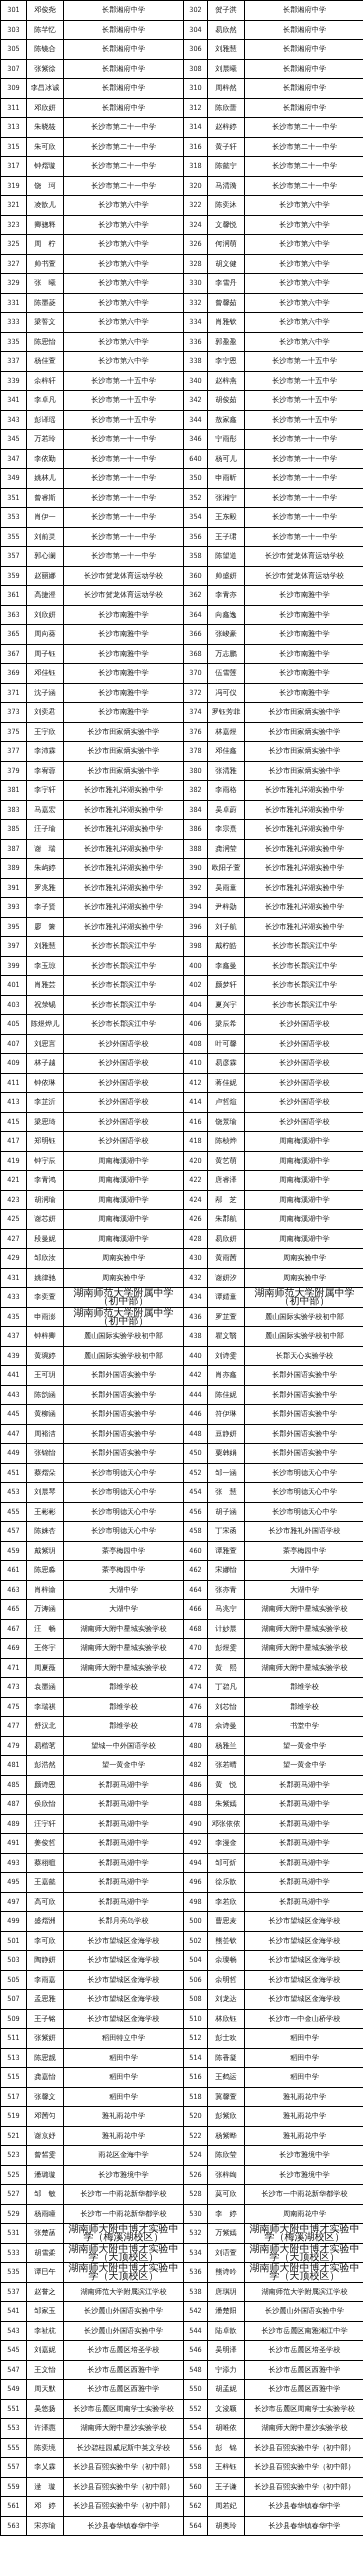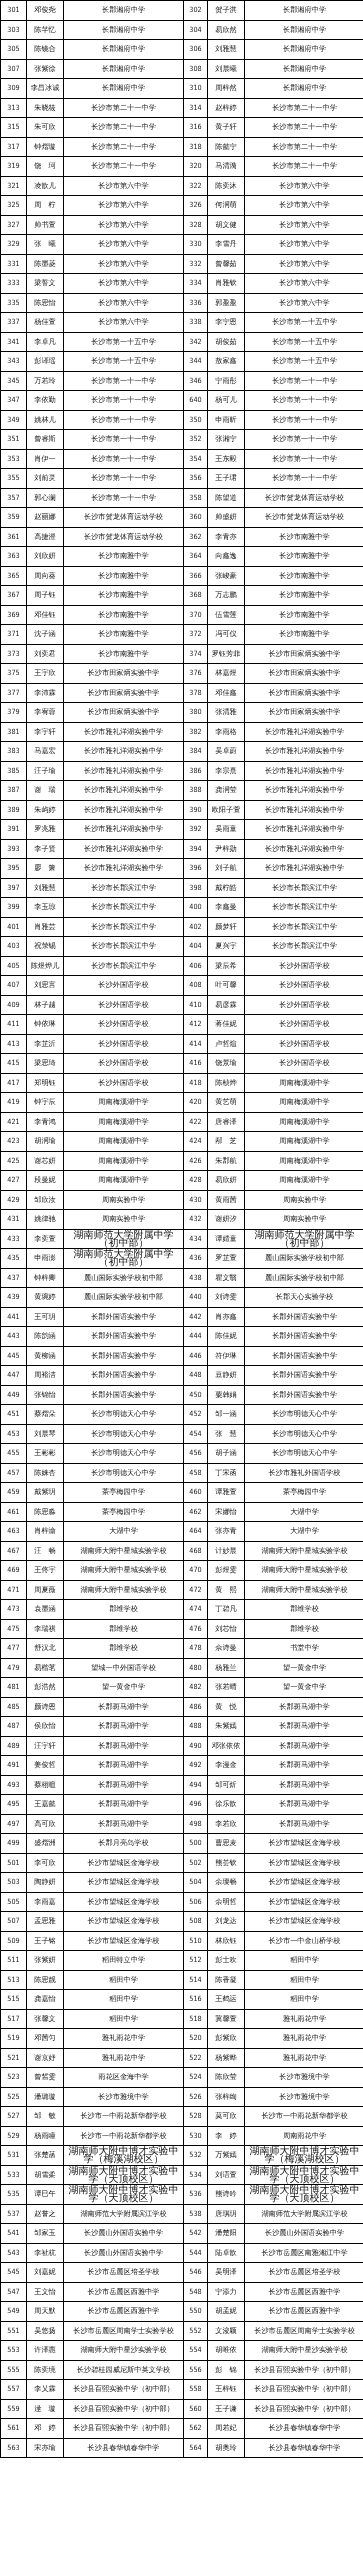--- a/index.html
+++ b/index.html
@@ -60,20 +60,28 @@
       </tr>
       <tr>
         <td class="num">309</td>
         <td class="name">李昌冰诚</td>
         <td class="school">长郡湘府中学</td>
         <td class="num">310</td>
         <td class="name">周梓然</td>
         <td class="school">长郡湘府中学</td>
       </tr>
       <tr>
+        <td class="num">311</td>
+        <td class="name">邓欣妍</td>
+        <td class="school">长郡湘府中学</td>
+        <td class="num">312</td>
+        <td class="name">陈欣蕾</td>
+        <td class="school">长郡湘府中学</td>
+      </tr>
+      <tr>
         <td class="num">313</td>
         <td class="name">朱晓筱</td>
         <td class="school">长沙市第二十一中学</td>
         <td class="num">314</td>
         <td class="name">赵梓婷</td>
         <td class="school">长沙市第二十一中学</td>
       </tr>
       <tr>
         <td class="num">315</td>
         <td class="name">朱可欣</td>
@@ -100,20 +108,28 @@
       </tr>
       <tr>
         <td class="num">321</td>
         <td class="name">凌歆儿</td>
         <td class="school">长沙市第六中学</td>
         <td class="num">322</td>
         <td class="name">陈奕沐</td>
         <td class="school">长沙市第六中学</td>
       </tr>
       <tr>
+        <td class="num">323</td>
+        <td class="name">卿骢释</td>
+        <td class="school">长沙市第六中学</td>
+        <td class="num">324</td>
+        <td class="name">文馨悦</td>
+        <td class="school">长沙市第六中学</td>
+      </tr>
+      <tr>
         <td class="num">325</td>
         <td class="name">周　柠</td>
         <td class="school">长沙市第六中学</td>
         <td class="num">326</td>
         <td class="name">何润萌</td>
         <td class="school">长沙市第六中学</td>
       </tr>
       <tr>
         <td class="num">327</td>
         <td class="name">帅书萱</td>
@@ -153,20 +169,28 @@
         <td class="num">336</td>
         <td class="name">郭盈盈</td>
         <td class="school">长沙市第六中学</td>
       </tr>
       <tr>
         <td class="num">337</td>
         <td class="name">杨佳萱</td>
         <td class="school">长沙市第六中学</td>
         <td class="num">338</td>
         <td class="name">李宁恩</td>
+        <td class="school">长沙市第一十五中学</td>
+      </tr>
+      <tr>
+        <td class="num">339</td>
+        <td class="name">余梓轩</td>
+        <td class="school">长沙市第一十五中学</td>
+        <td class="num">340</td>
+        <td class="name">赵梓燕</td>
         <td class="school">长沙市第一十五中学</td>
       </tr>
       <tr>
         <td class="num">341</td>
         <td class="name">李卓凡</td>
         <td class="school">长沙市第一十五中学</td>
         <td class="num">342</td>
         <td class="name">胡俊茹</td>
         <td class="school">长沙市第一十五中学</td>
       </tr>
@@ -652,20 +676,28 @@
       </tr>
       <tr>
         <td class="num">463</td>
         <td class="name">肖梓渝</td>
         <td class="school">大湖中学</td>
         <td class="num">464</td>
         <td class="name">张亦青</td>
         <td class="school">大湖中学</td>
       </tr>
       <tr>
+        <td class="num">465</td>
+        <td class="name">万涛涵</td>
+        <td class="school">大湖中学</td>
+        <td class="num">466</td>
+        <td class="name">马兆宁</td>
+        <td class="school">湖南师大附中星城实验学校</td>
+      </tr>
+      <tr>
         <td class="num">467</td>
         <td class="name">汪　畅</td>
         <td class="school">湖南师大附中星城实验学校</td>
         <td class="num">468</td>
         <td class="name">计妙晨</td>
         <td class="school">湖南师大附中星城实验学校</td>
       </tr>
       <tr>
         <td class="num">469</td>
         <td class="name">王佟宇</td>

